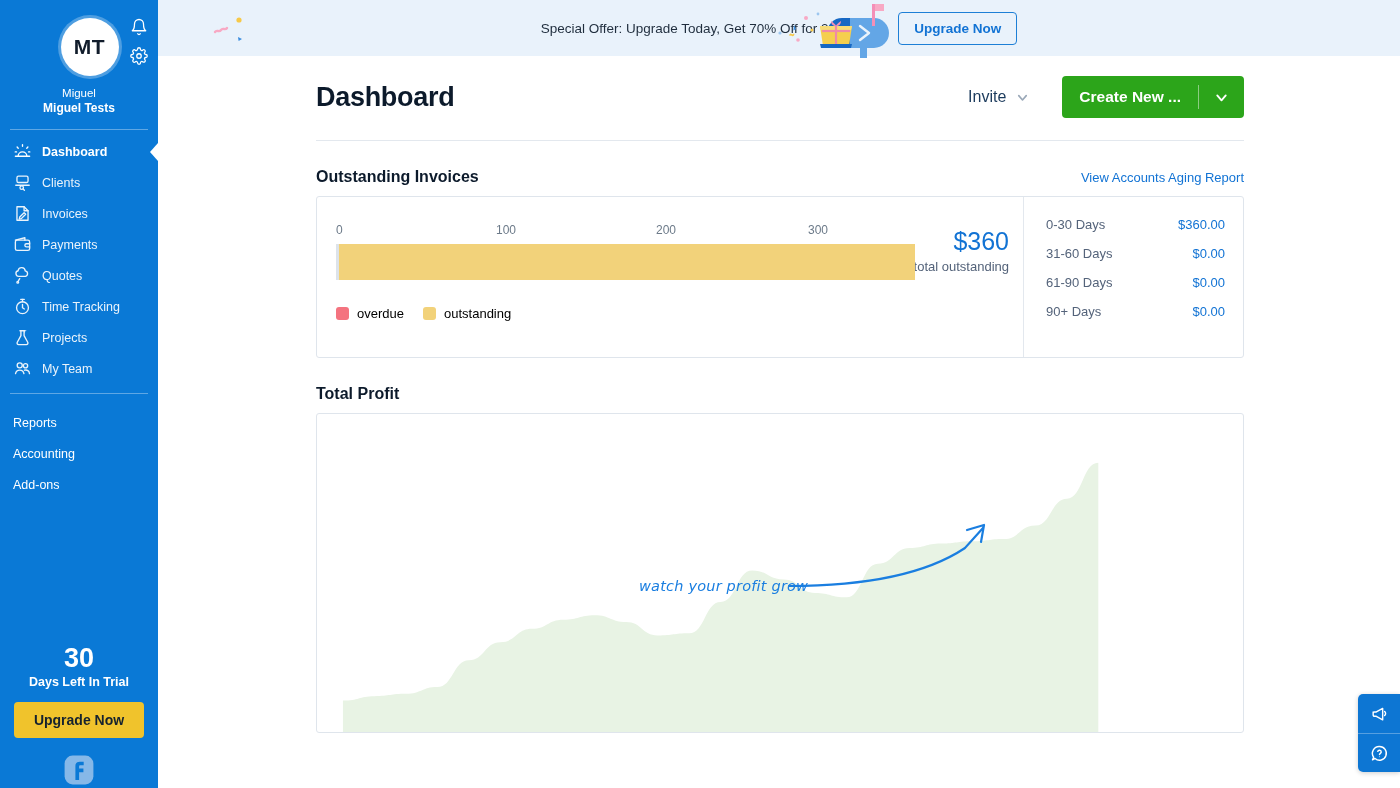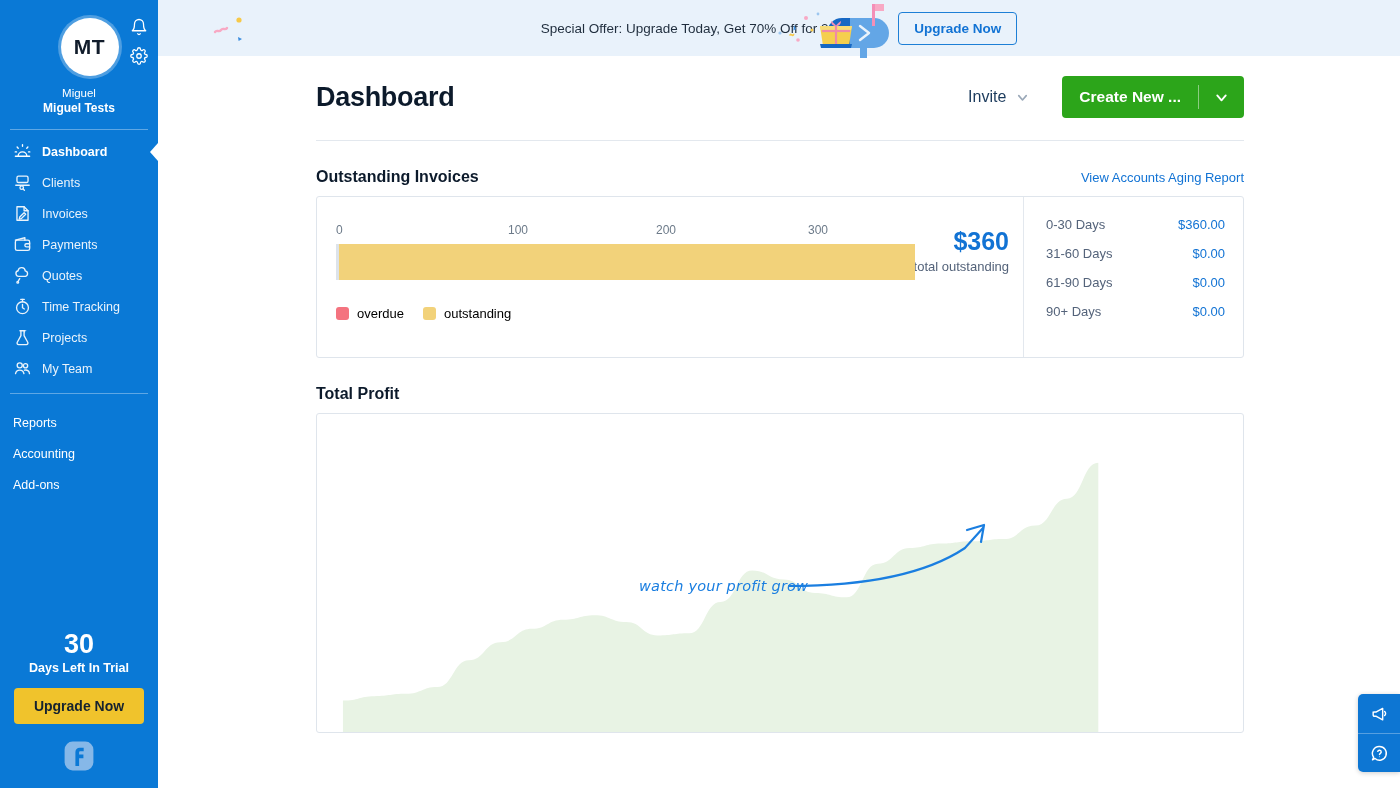--- a/index.html
+++ b/index.html
@@ -54,21 +54,21 @@
   .nav-item.active::after {
     content:""; position: absolute; right: 0; top: 50%; transform: translateY(-50%);
     width: 0; height: 0;
     border-top: 9px solid transparent; border-bottom: 9px solid transparent;
     border-right: 8px solid #ffffff;
   }
   .sb-divider2 { height:1px; background: rgba(255,255,255,.35); margin: 9px 10px 0 10px; }
   .sec-links { margin-top: 13px; }
   .sec-link { color:#ffffff; font-size:12.5px; padding: 0 0 0 13px; height: 31px; display:flex; align-items:center; cursor:pointer; }
 
-  .sb-bottom { margin-top: auto; padding-bottom: 14px; text-align: center; }
+  .sb-bottom { margin-top: auto; padding-bottom: 0; text-align: center; }
   .trial-num { color:#fff; font-size: 27px; font-weight: bold; line-height: 30px; }
   .trial-txt { color:#fff; font-size: 12.5px; font-weight: bold; margin-top: 2px; }
   .upgrade-btn {
     margin: 13px 14px 0 14px; height: 36px; border-radius: 4px;
     background: #f0c32c; color:#15222f; font-size: 14px; font-weight: bold;
     display:flex; align-items:center; justify-content:center; cursor:pointer;
     border: none; width: calc(100% - 28px); font-family: inherit;
   }
   .fb-logo { margin-top: 14px; display:flex; justify-content:center; }
 
@@ -120,21 +120,21 @@
   .tick { position:absolute; top:0; font-size: 12px; color:#6c7a89; }
   .bar-row { position:relative; margin-top: 7px; height: 36px; }
   .bar-axis-line { position:absolute; left:0; top:0; width:3px; height:36px; background:#dde3ea; }
   .bar { position:absolute; left:3px; top:0; height:36px; }
   .legend { display:flex; align-items:center; gap: 9px; margin-top: 26px; }
   .lg { display:flex; align-items:center; gap: 8px; font-size: 13px; color:#000000; }
   .sw { width: 13px; height: 13px; border-radius: 3px; }
   .oi-total {
     width: 146px; padding-top: 30px; text-align:right; padding-right: 14px;
   }
-  .tot-amt { font-size: 25px; font-weight: bold; color:#1273d4; }
+  .tot-amt { font-size: 25px; font-weight: normal; color:#1273d4; }
   .tot-lbl { font-size: 13px; color:#54637a; margin-top: 3px; }
   .oi-aging { width: 220px; border-left: 1px solid #e3e8ee; padding: 20px 18px 0 22px; }
   .aging-row { display:flex; font-size: 13px; margin-bottom: 14px; }
   .aging-lbl { color:#54637a; }
   .aging-val { margin-left:auto; color:#1273d4; }
 
   
   .profit-card { height: 320px; position: relative; overflow:hidden; }
   .profit-svg { position:absolute; left:0; bottom:0; width: 100%; height: 100%; display:block; }
   .annot { position:absolute; left: 322px; top: 163px; }
@@ -376,21 +376,21 @@
 
       <div class="sec-head">
         <span class="sec-title">Outstanding Invoices</span>
         <a class="sec-link-r">View Accounts Aging Report</a>
       </div>
 
       <div class="card oi">
         <div class="oi-chart">
           <div class="axis">
             <span class="tick" style="left:0px">0</span>
-            <span class="tick" style="left:172px">100</span>
+            <span class="tick" style="left:160px">100</span>
             <span class="tick" style="left:320px">200</span>
             <span class="tick" style="left:472px">300</span>
           </div>
           <div class="bar-row">
             <span class="bar-axis-line"></span>
             <span class="bar" id="bar-outstanding" style="width: 576px; background: rgb(242, 210, 122);"></span>
           </div>
           <div class="legend">
             <span class="lg">
               <span class="sw" id="sw-overdue" style="background: rgb(244, 115, 127);"></span>

